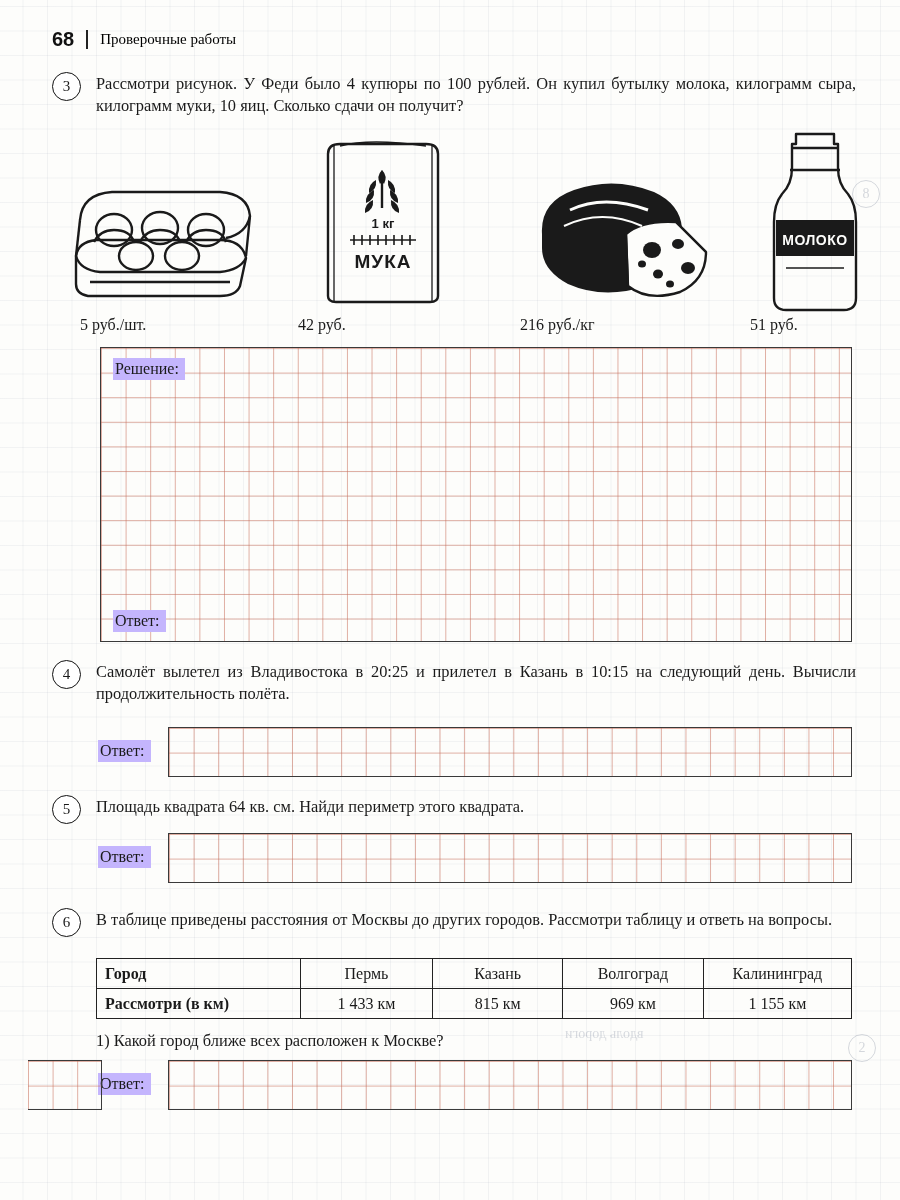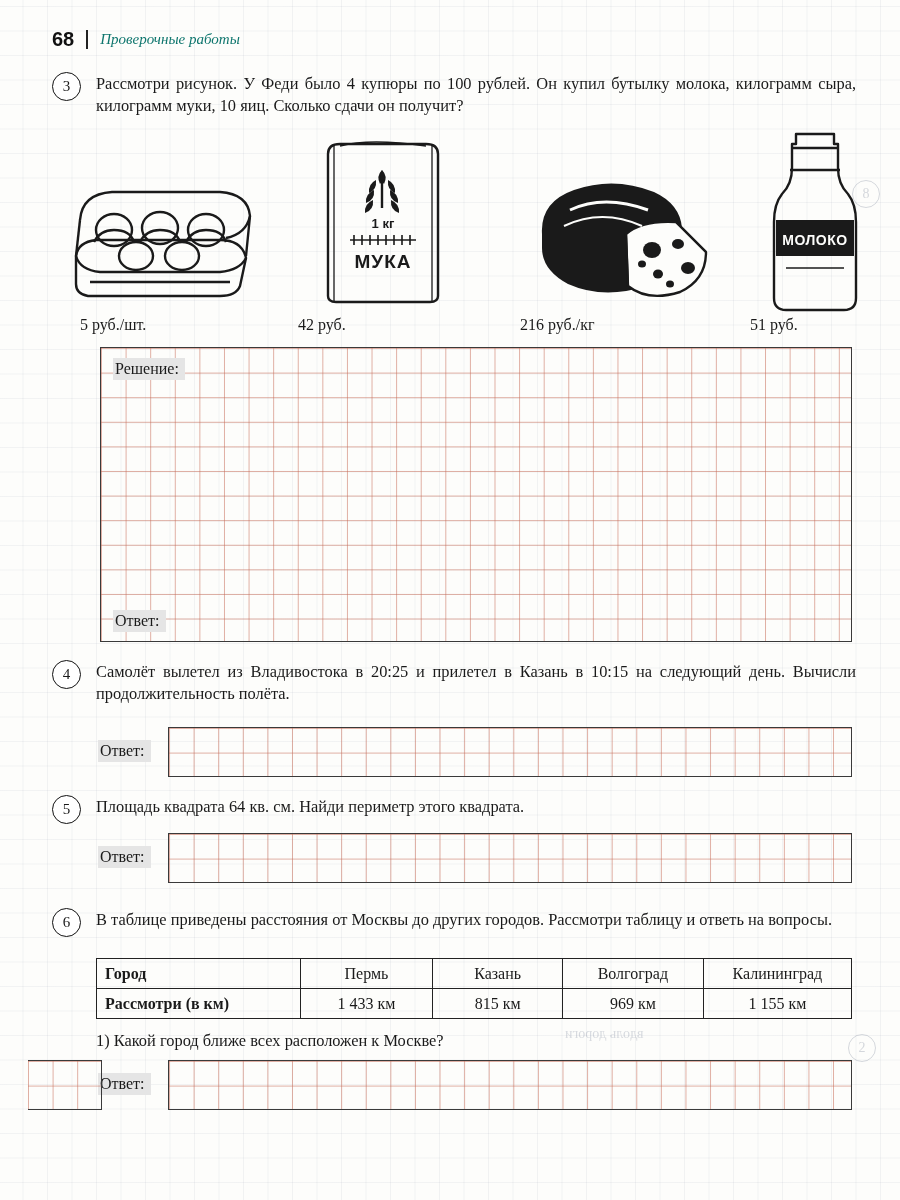--- a/index.html
+++ b/index.html
@@ -37,21 +37,21 @@
   .hdr{
     position:absolute;left:52px;top:28px;display:flex;align-items:center;gap:12px;
   }
   .pagenum{
     font-family:"Liberation Sans", sans-serif;
     font-weight:bold;font-size:20px;color:#111;
   }
   .hdr-rule{width:2px;height:19px;background:#222;}
   .hdr-title{
     font-family:"Liberation Serif", serif;
-    font-style:italic;font-size:15px;color:#0f766e;
+    font-size:15px;color:#000000;
   }
   
   .task{position:absolute;}
   .tnum{
     position:absolute;left:0;top:0;
     width:27px;height:27px;border:1.6px solid #111;border-radius:50%;
     font-family:"Liberation Serif", serif;
     font-size:15px;display:flex;align-items:center;justify-content:center;
     background:#fff;
   }
@@ -71,21 +71,21 @@
     position:absolute;
     border:1.3px solid #3a3a3a;
     background:
       linear-gradient(to right, rgba(200,110,90,0.55) 1px, transparent 1px),
       linear-gradient(to bottom, rgba(200,110,90,0.55) 1px, transparent 1px);
     background-size:24.6px 24.6px;
     background-position:0 0;
     box-sizing:border-box;
   }
   .grid-label{
-    position:absolute;background:#e5e5e5;
+    position:absolute;background:#c4b5fd;
     font-size:16px;padding:2px 6px 2px 2px;white-space:nowrap;
   }
   
   table.dist{
     position:absolute;border-collapse:collapse;
     font-size:16px;
   }
   table.dist td{
     border:1.4px solid #222;
     height:29px;text-align:center;padding:0 8px;white-space:nowrap;

